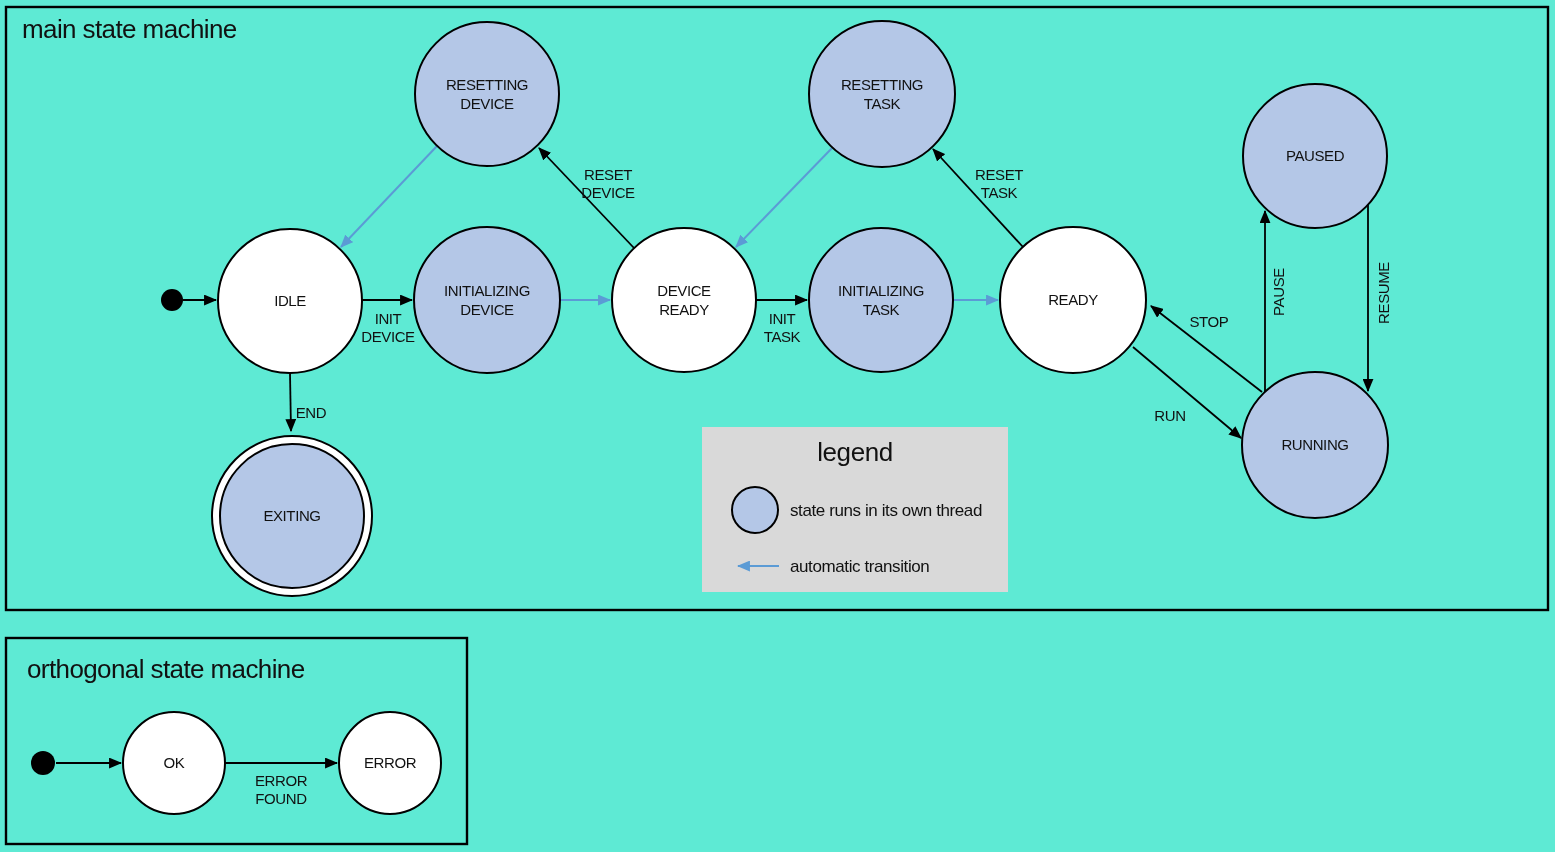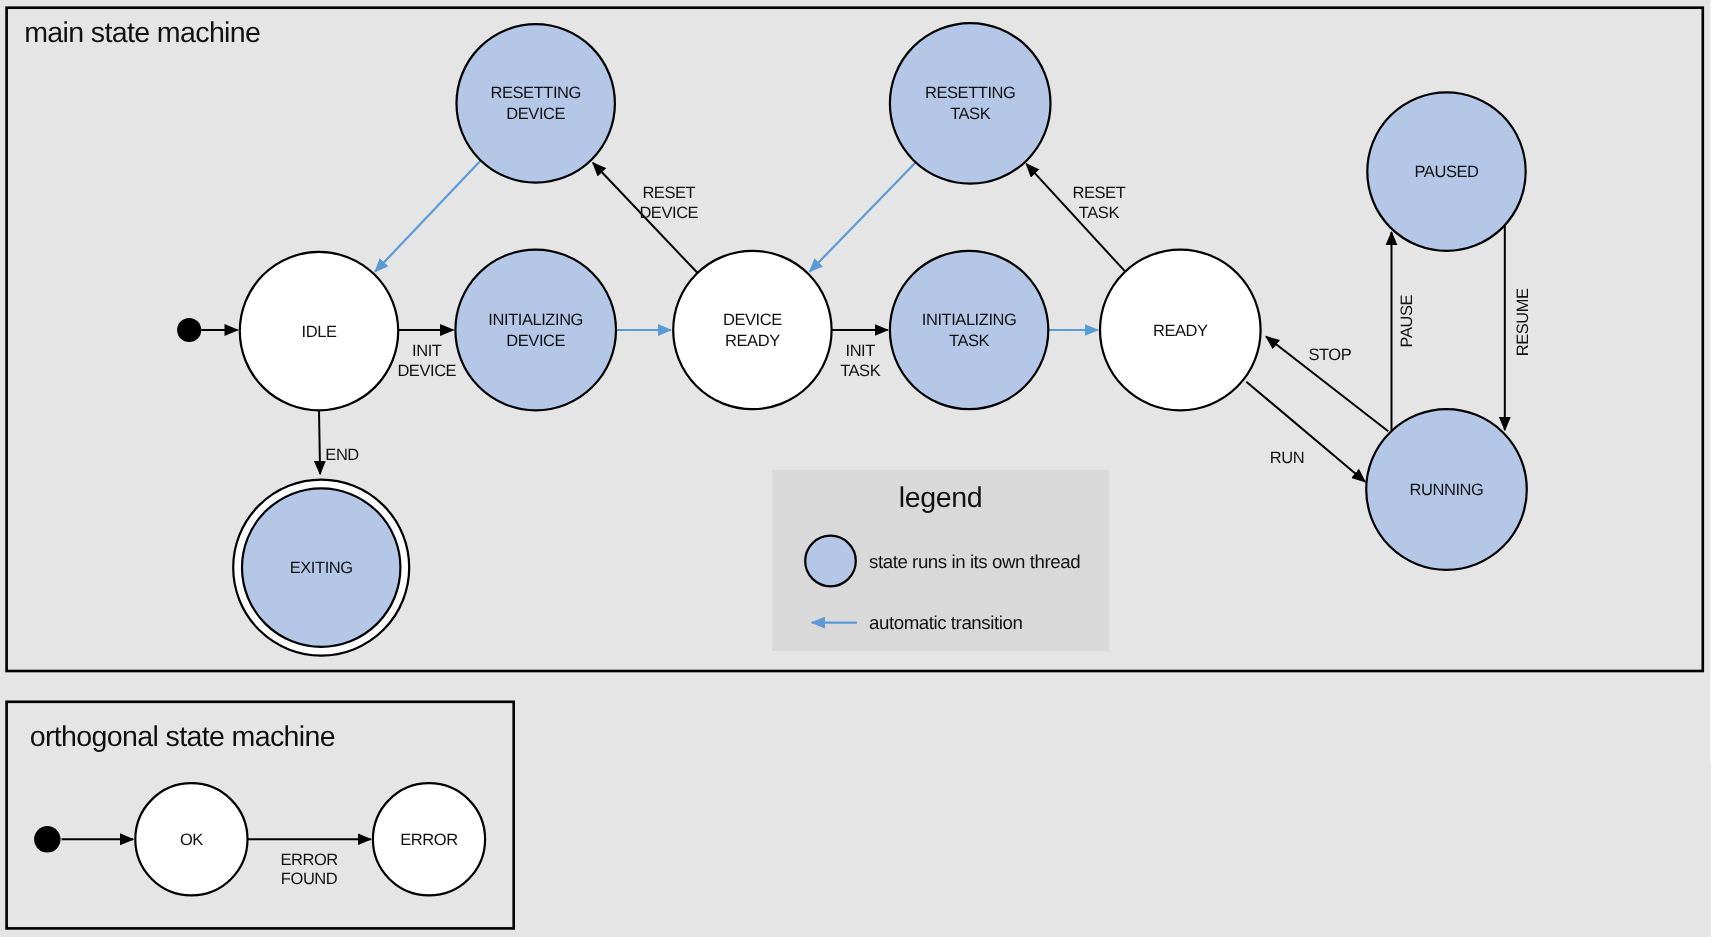--- a/index.html
+++ b/index.html
@@ -4,21 +4,21 @@
 <style>
   html, body {
     margin: 0;
     padding: 0;
     background: #ffffff;
   }
   #stage {
     position: relative;
     width: 1555px;
     height: 852px;
-    background: #e5e5e5;
+    background: #5eead4;
     font-family: "Liberation Sans", sans-serif;
   }
   svg text {
     font-family: "Liberation Sans", sans-serif;
     letter-spacing: -0.4px;
     fill: #111111;
   }
   svg text.box-title {
     font-size: 26px;
     letter-spacing: -0.6px;

